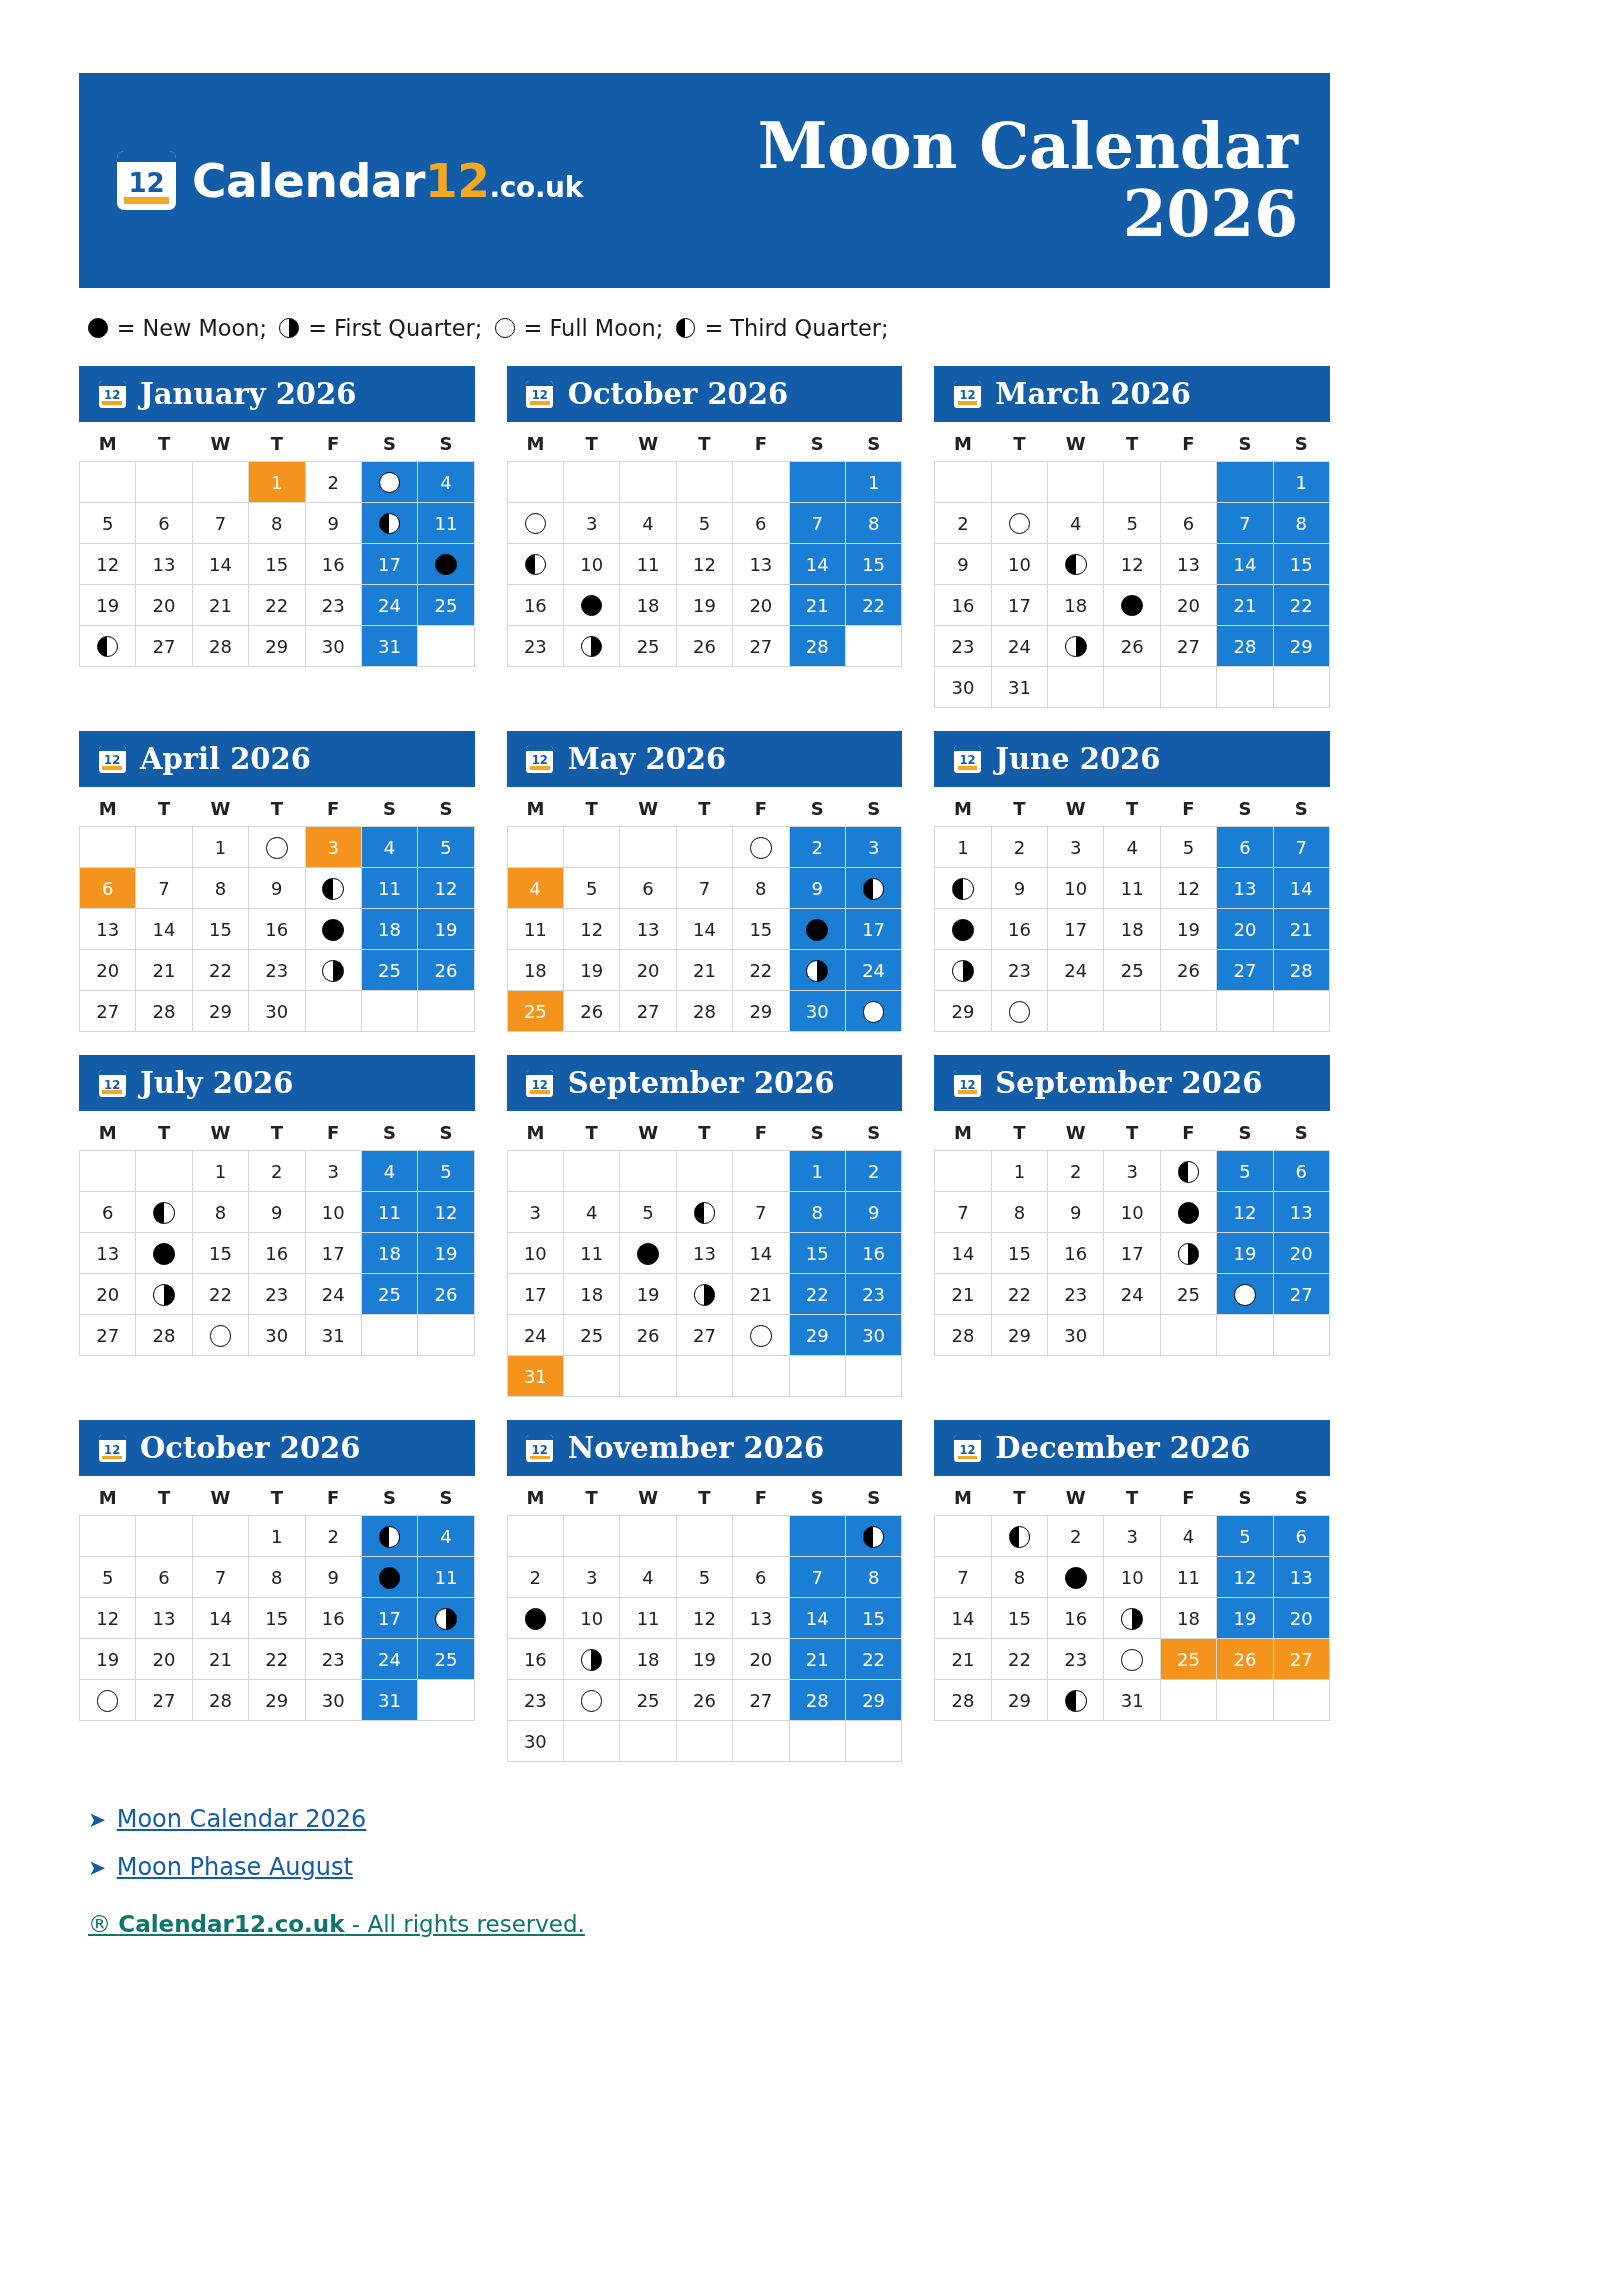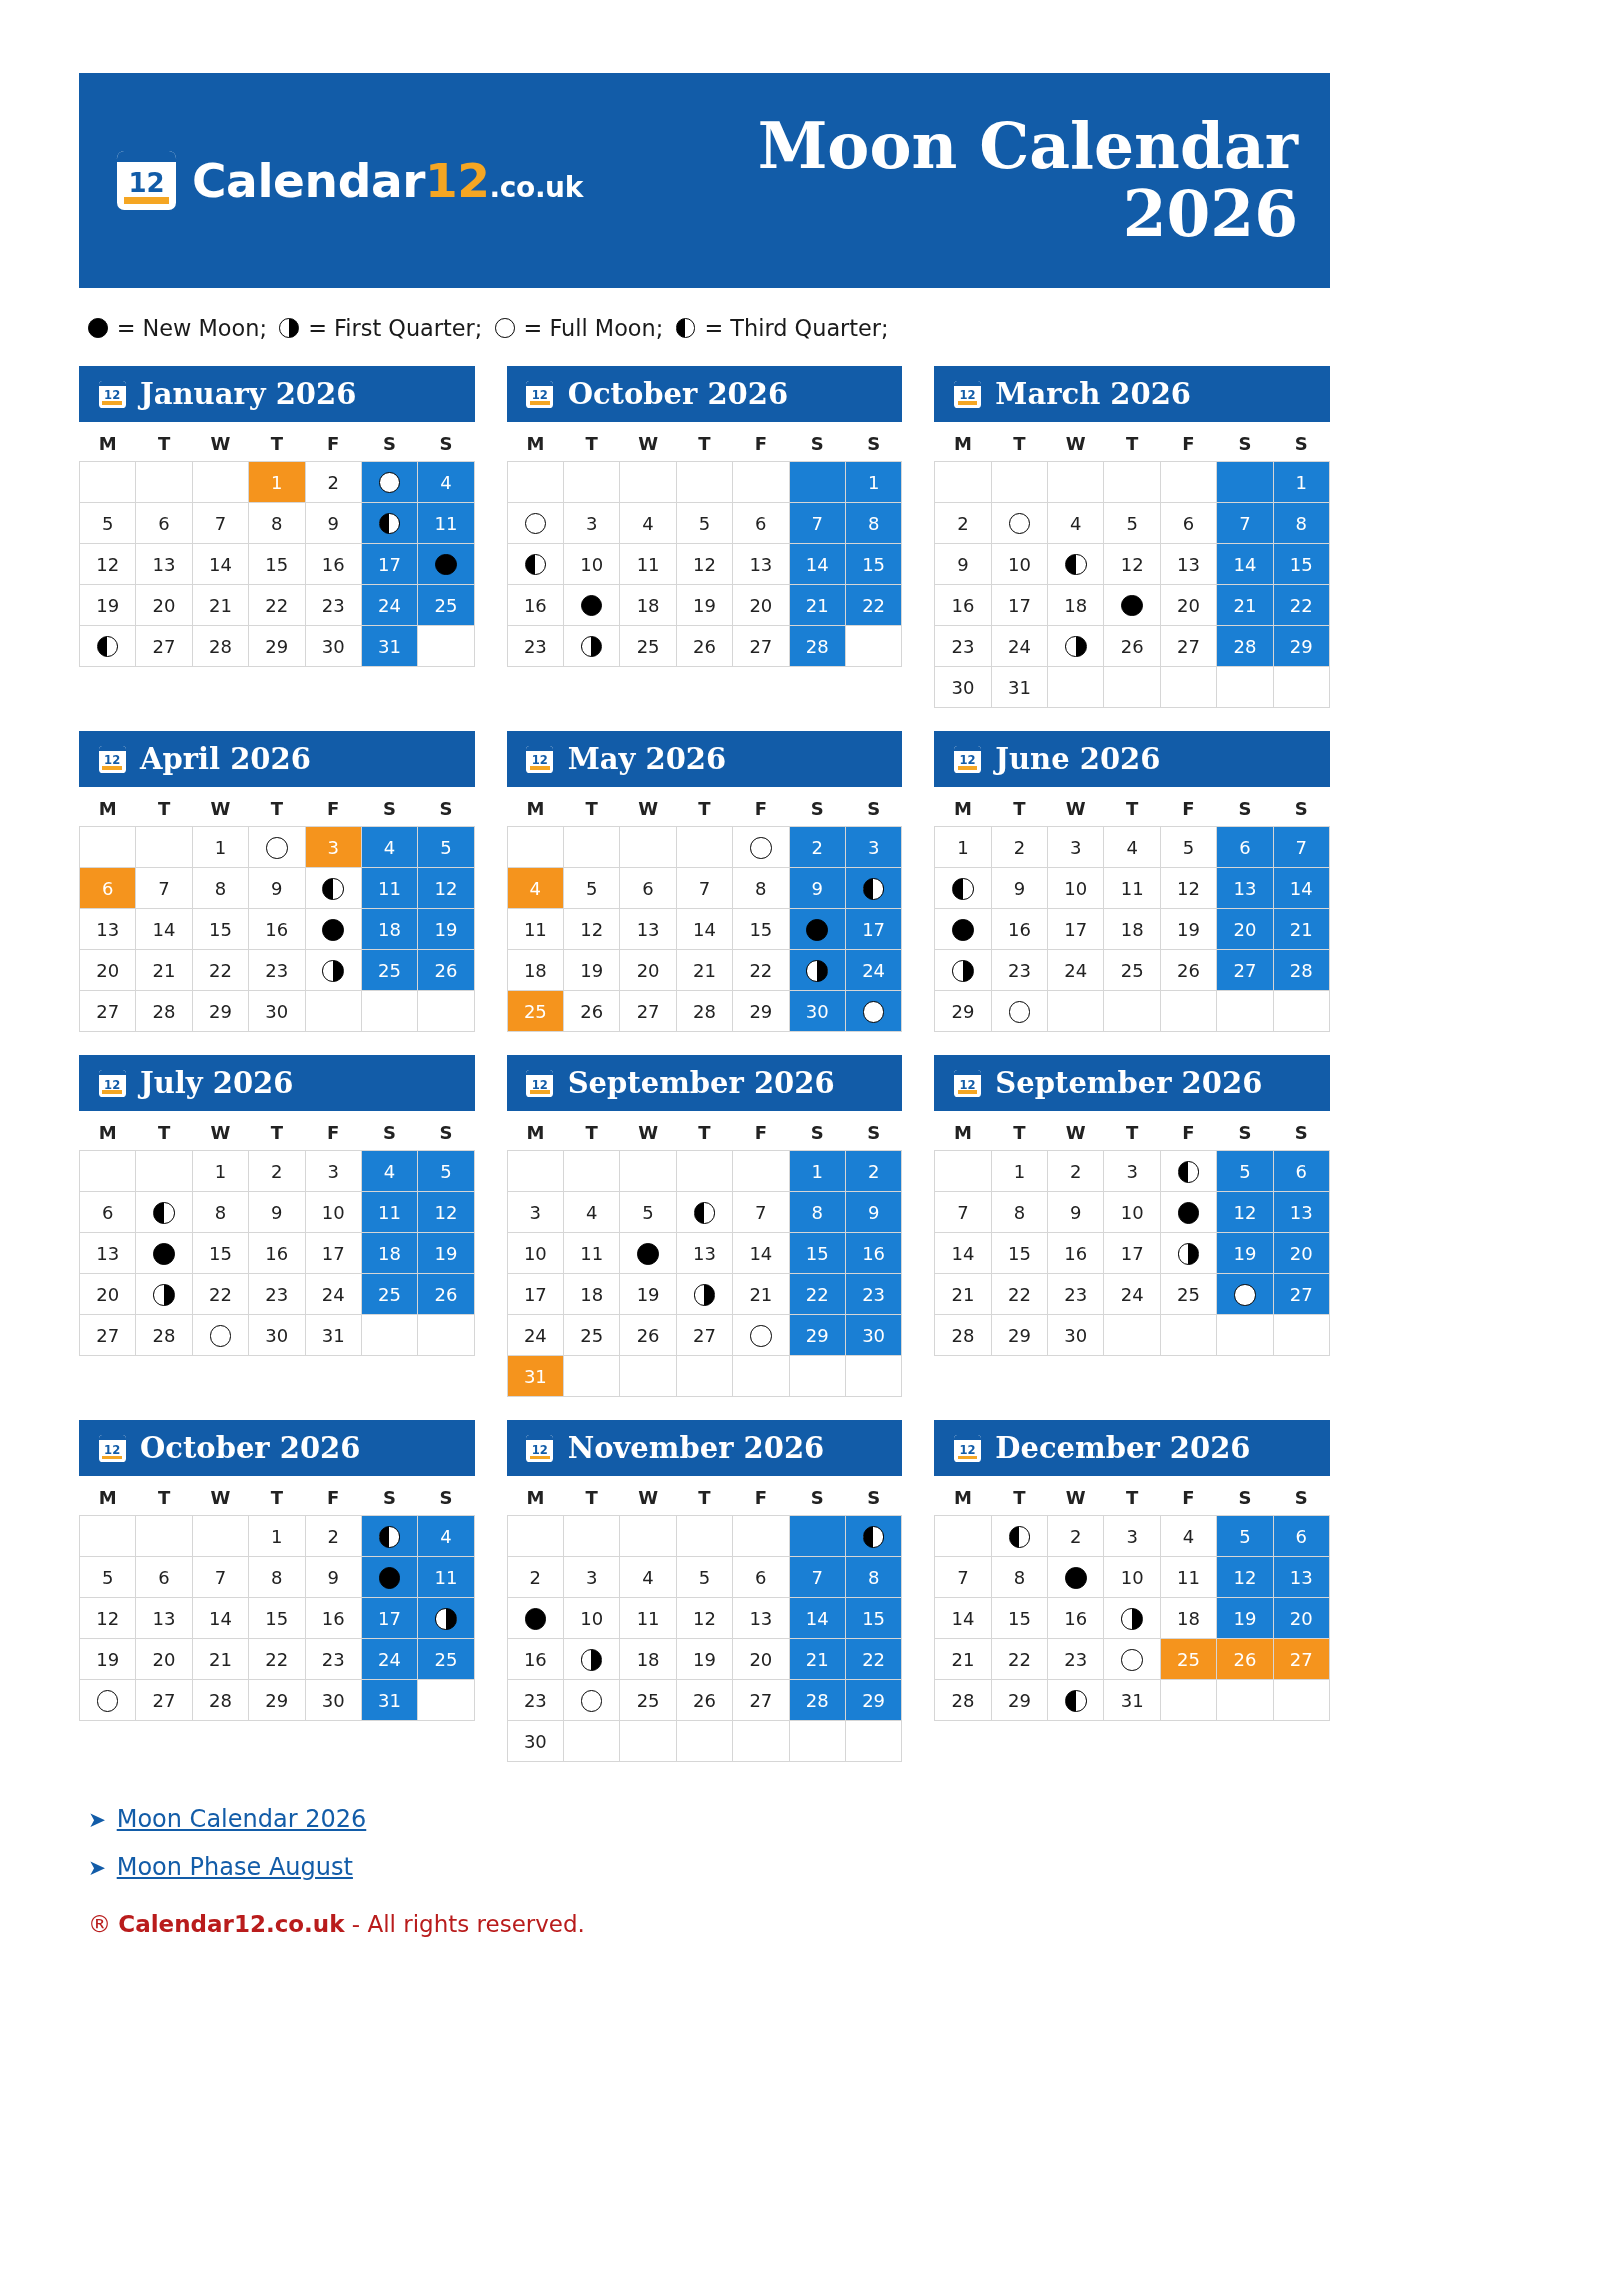--- a/index.html
+++ b/index.html
@@ -194,21 +194,22 @@
   .arrow { color: #125ca8; font-size: 21.5px; }
   .link-row a {
     color: #125ca8;
     font-size: 24px;
     text-decoration: underline;
   }
   .copyright {
     margin-top: 30px;
     margin-left: 9px;
     font-size: 23px;
-    color: #b91c1c;
+    color: #0f766e;
+    text-decoration: underline;
   }
   .copyright b { font-weight: bold; }
 </style>
 </head>
 <body>
 
 <div class="page">
 
   <div class="banner">
     <div class="brand">

